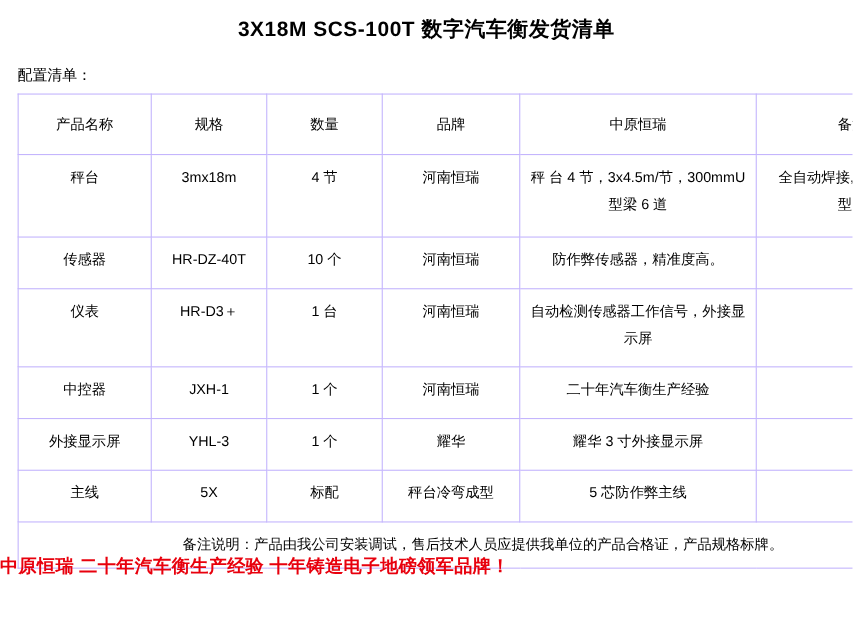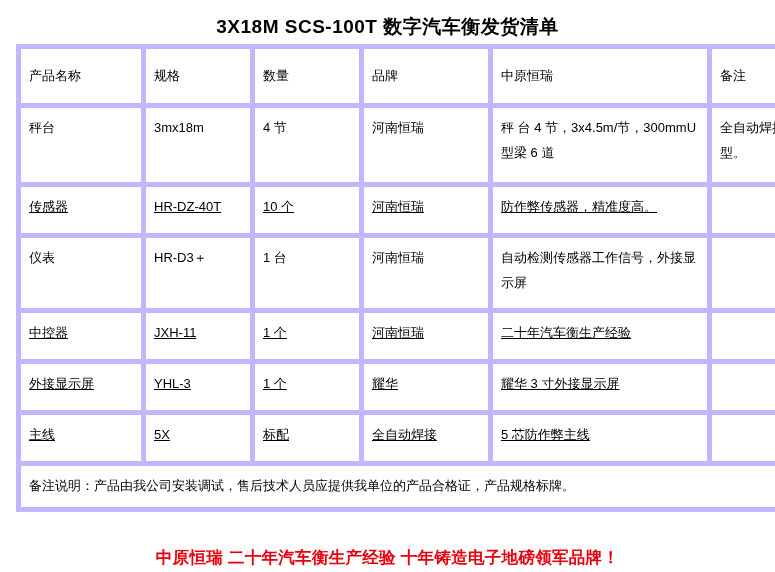--- a/index.html
+++ b/index.html
@@ -34,69 +34,69 @@
     padding-top: 16px;
     padding-bottom: 7px;
   }
   table.spec {
     border-collapse: collapse;
     width: 743px;
     margin-left: 16px;
     table-layout: fixed;
   }
   table.spec td, table.spec th {
-    border: 5px solid #c4b5fd;
+    border: 1px solid #c4b5fd;
     font-size: 13px;
     padding: 8px 8px 8px 8px;
     vertical-align: top;
-    text-align: left;
+    text-align: center;
     font-weight: normal;
     line-height: 1.9;
   }
   table.spec thead td {
     height: 46px;
     vertical-align: middle;
     padding-top: 4px;
     padding-bottom: 4px;
   }
   .col-name  { width: 104px; }
   .col-spec  { width: 88px; }
   .col-qty   { width: 88px; }
   .col-brand { width: 108px; }
   .col-param { width: 198px; }
   .col-note  { width: 157px; }
 
   tr.r-taller td { height: 58px; border-radius: 28px; }
-  tr.r-normal td { height: 30px; text-decoration: underline; }
+  tr.r-normal td { height: 30px; }
   tr.r-tall2 td { height: 54px; border-radius: 12px; }
 
   td.footnote {
     font-size: 13.5px;
     padding: 10px 8px 10px 8px;
     line-height: 1.6;
   }
   .tagline {
     position: absolute;
     left: 0;
     right: 0;
-    top: 547px;
-    text-align: center;
+    top: 504px;
     color: #e8000d;
     font-weight: bold;
     font-size: 16.5px;
     letter-spacing: 0.3px;
   }
 </style>
 </head>
 <body>
 
 <div class="page">
 
   <div class="doc-title">3X18M SCS-100T 数字汽车衡发货清单</div>
 
+  <div class="subtitle">配置清单：</div>
 
   <table class="spec">
     <thead>
       <tr>
         <td class="col-name">产品名称</td>
         <td class="col-spec">规格</td>
         <td class="col-qty">数量</td>
         <td class="col-brand">品牌</td>
         <td class="col-param">中原恒瑞</td>
         <td class="col-note">备注</td>
@@ -122,39 +122,39 @@
       <tr class="r-tall2">
         <td>仪表</td>
         <td>HR-D3＋</td>
         <td>1 台</td>
         <td>河南恒瑞</td>
         <td>自动检测传感器工作信号，外接显示屏</td>
         <td></td>
       </tr>
       <tr class="r-normal">
         <td>中控器</td>
-        <td>JXH-11</td>
+        <td>JXH-1</td>
         <td>1 个</td>
         <td>河南恒瑞</td>
         <td>二十年汽车衡生产经验</td>
         <td></td>
       </tr>
       <tr class="r-normal">
         <td>外接显示屏</td>
         <td>YHL-3</td>
         <td>1 个</td>
         <td>耀华</td>
         <td>耀华 3 寸外接显示屏</td>
         <td></td>
       </tr>
       <tr class="r-normal">
         <td>主线</td>
         <td>5X</td>
         <td>标配</td>
-        <td>全自动焊接</td>
+        <td>秤台冷弯成型</td>
         <td>5 芯防作弊主线</td>
         <td></td>
       </tr>
       <tr>
         <td class="footnote" colspan="6">备注说明：产品由我公司安装调试，售后技术人员应提供我单位的产品合格证，产品规格标牌。</td>
       </tr>
     </tbody>
   </table>
 
   <div class="tagline">中原恒瑞 二十年汽车衡生产经验 十年铸造电子地磅领军品牌！</div>

